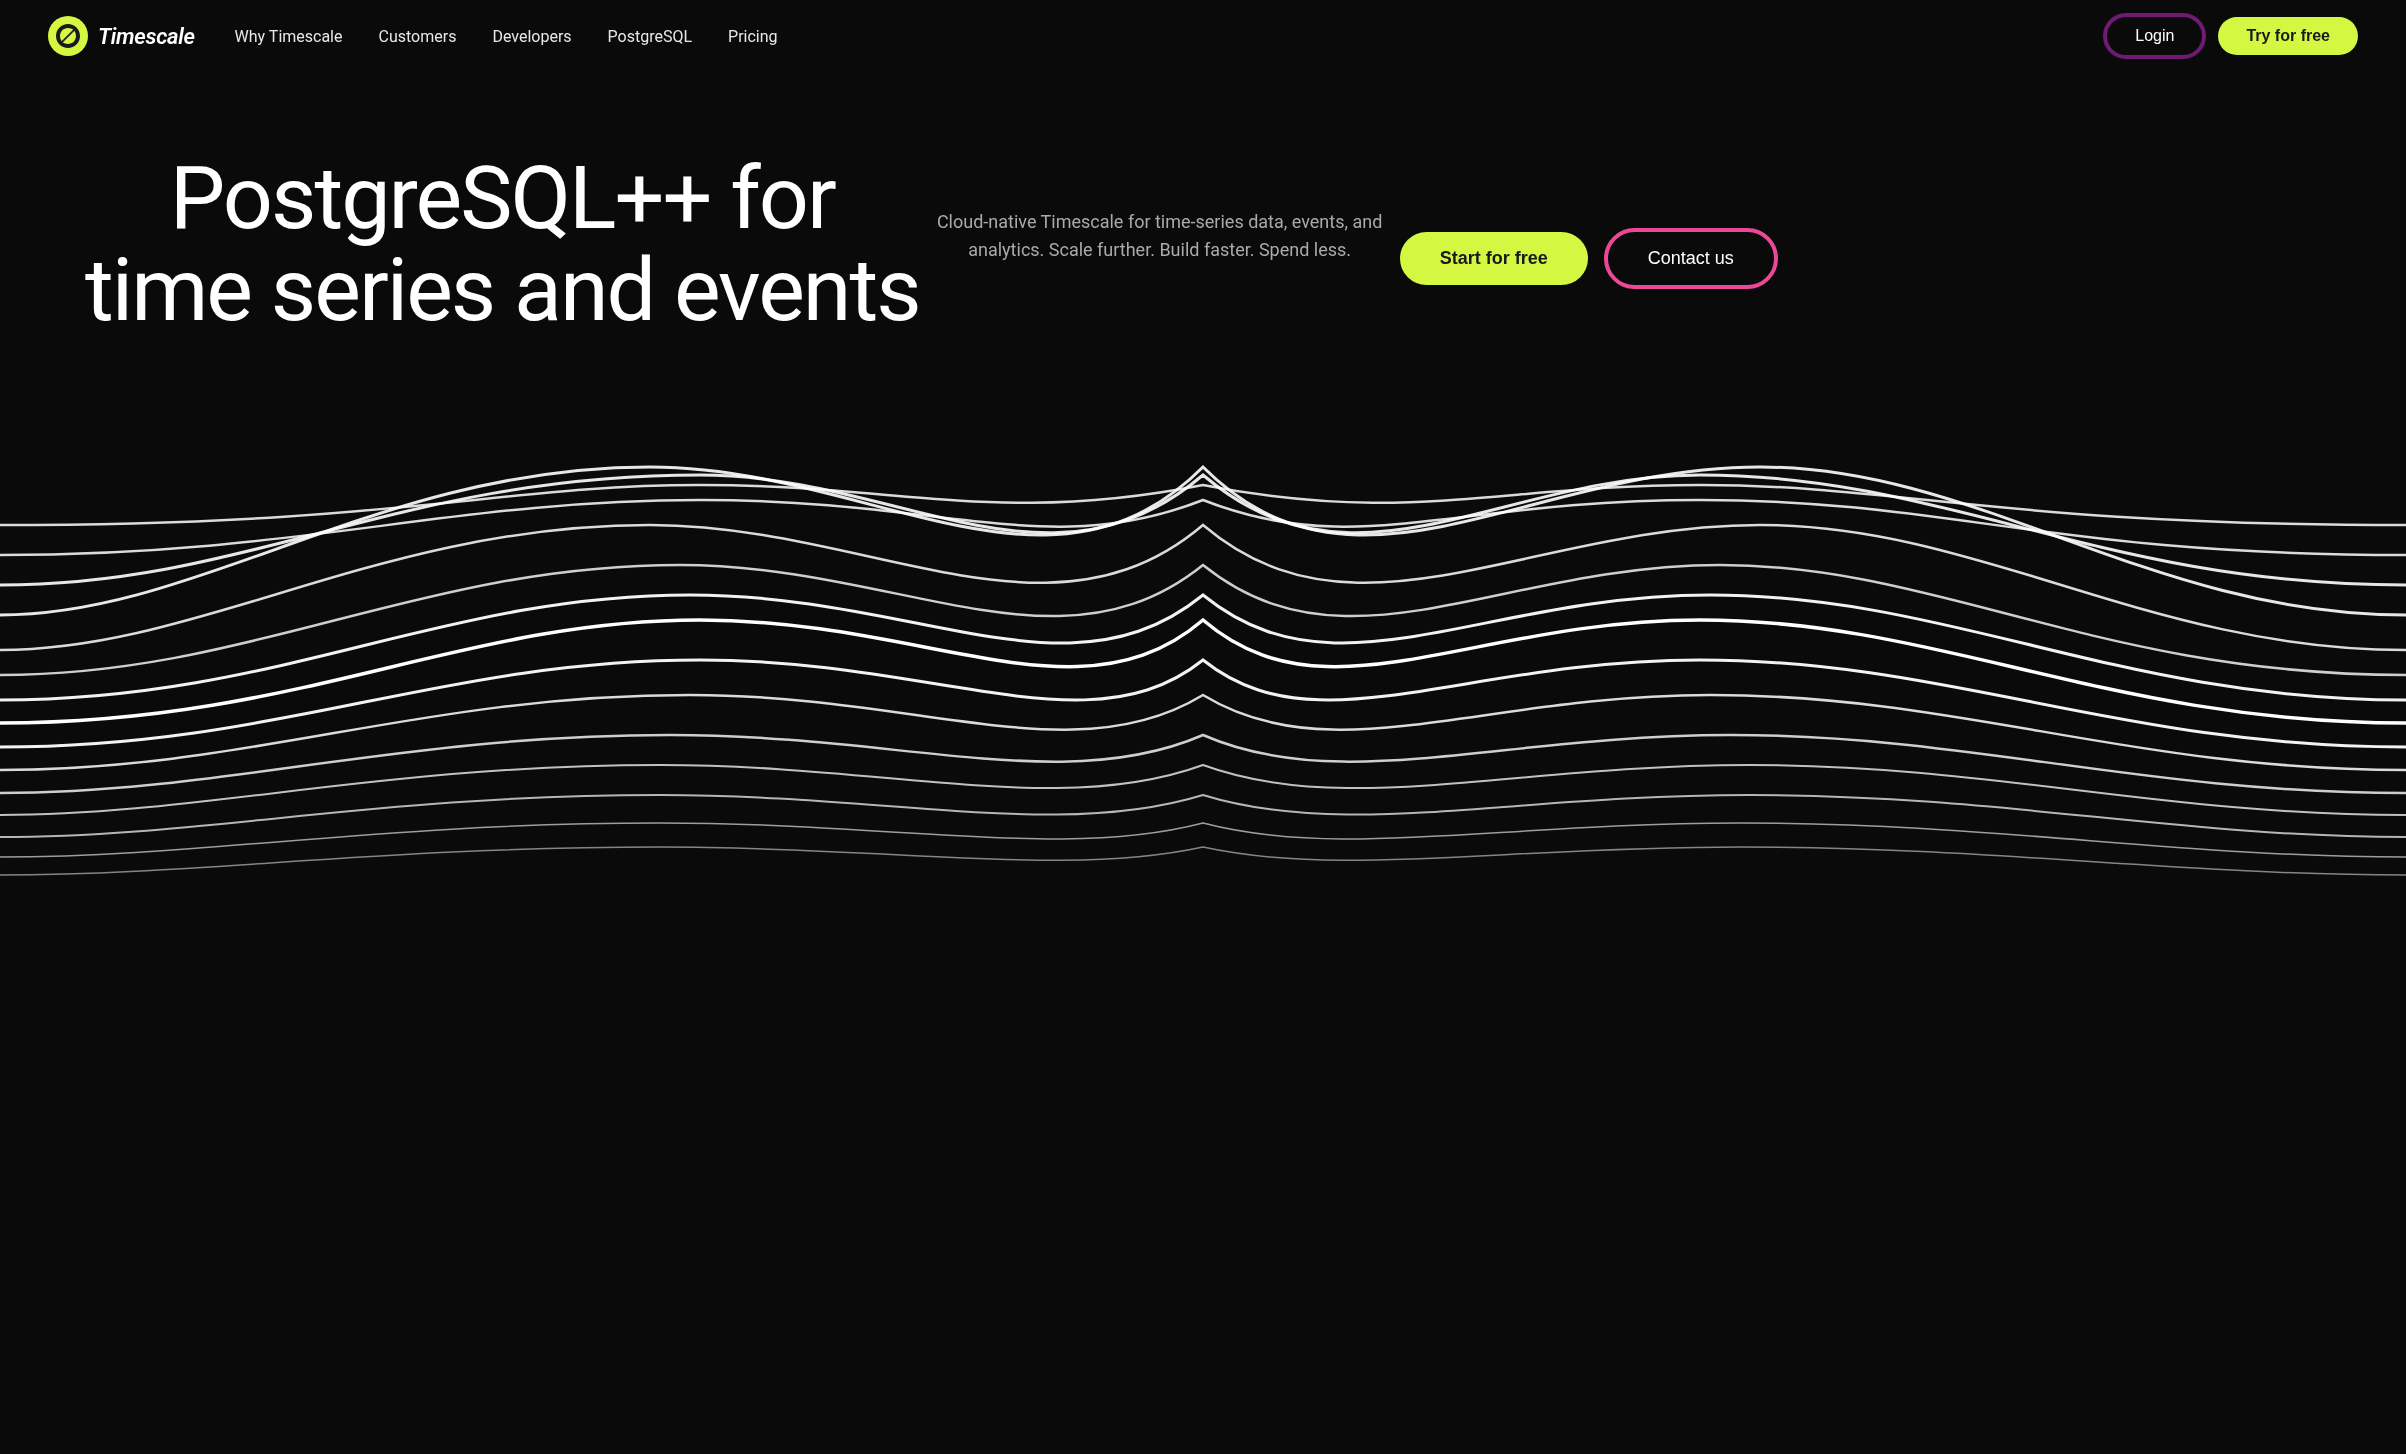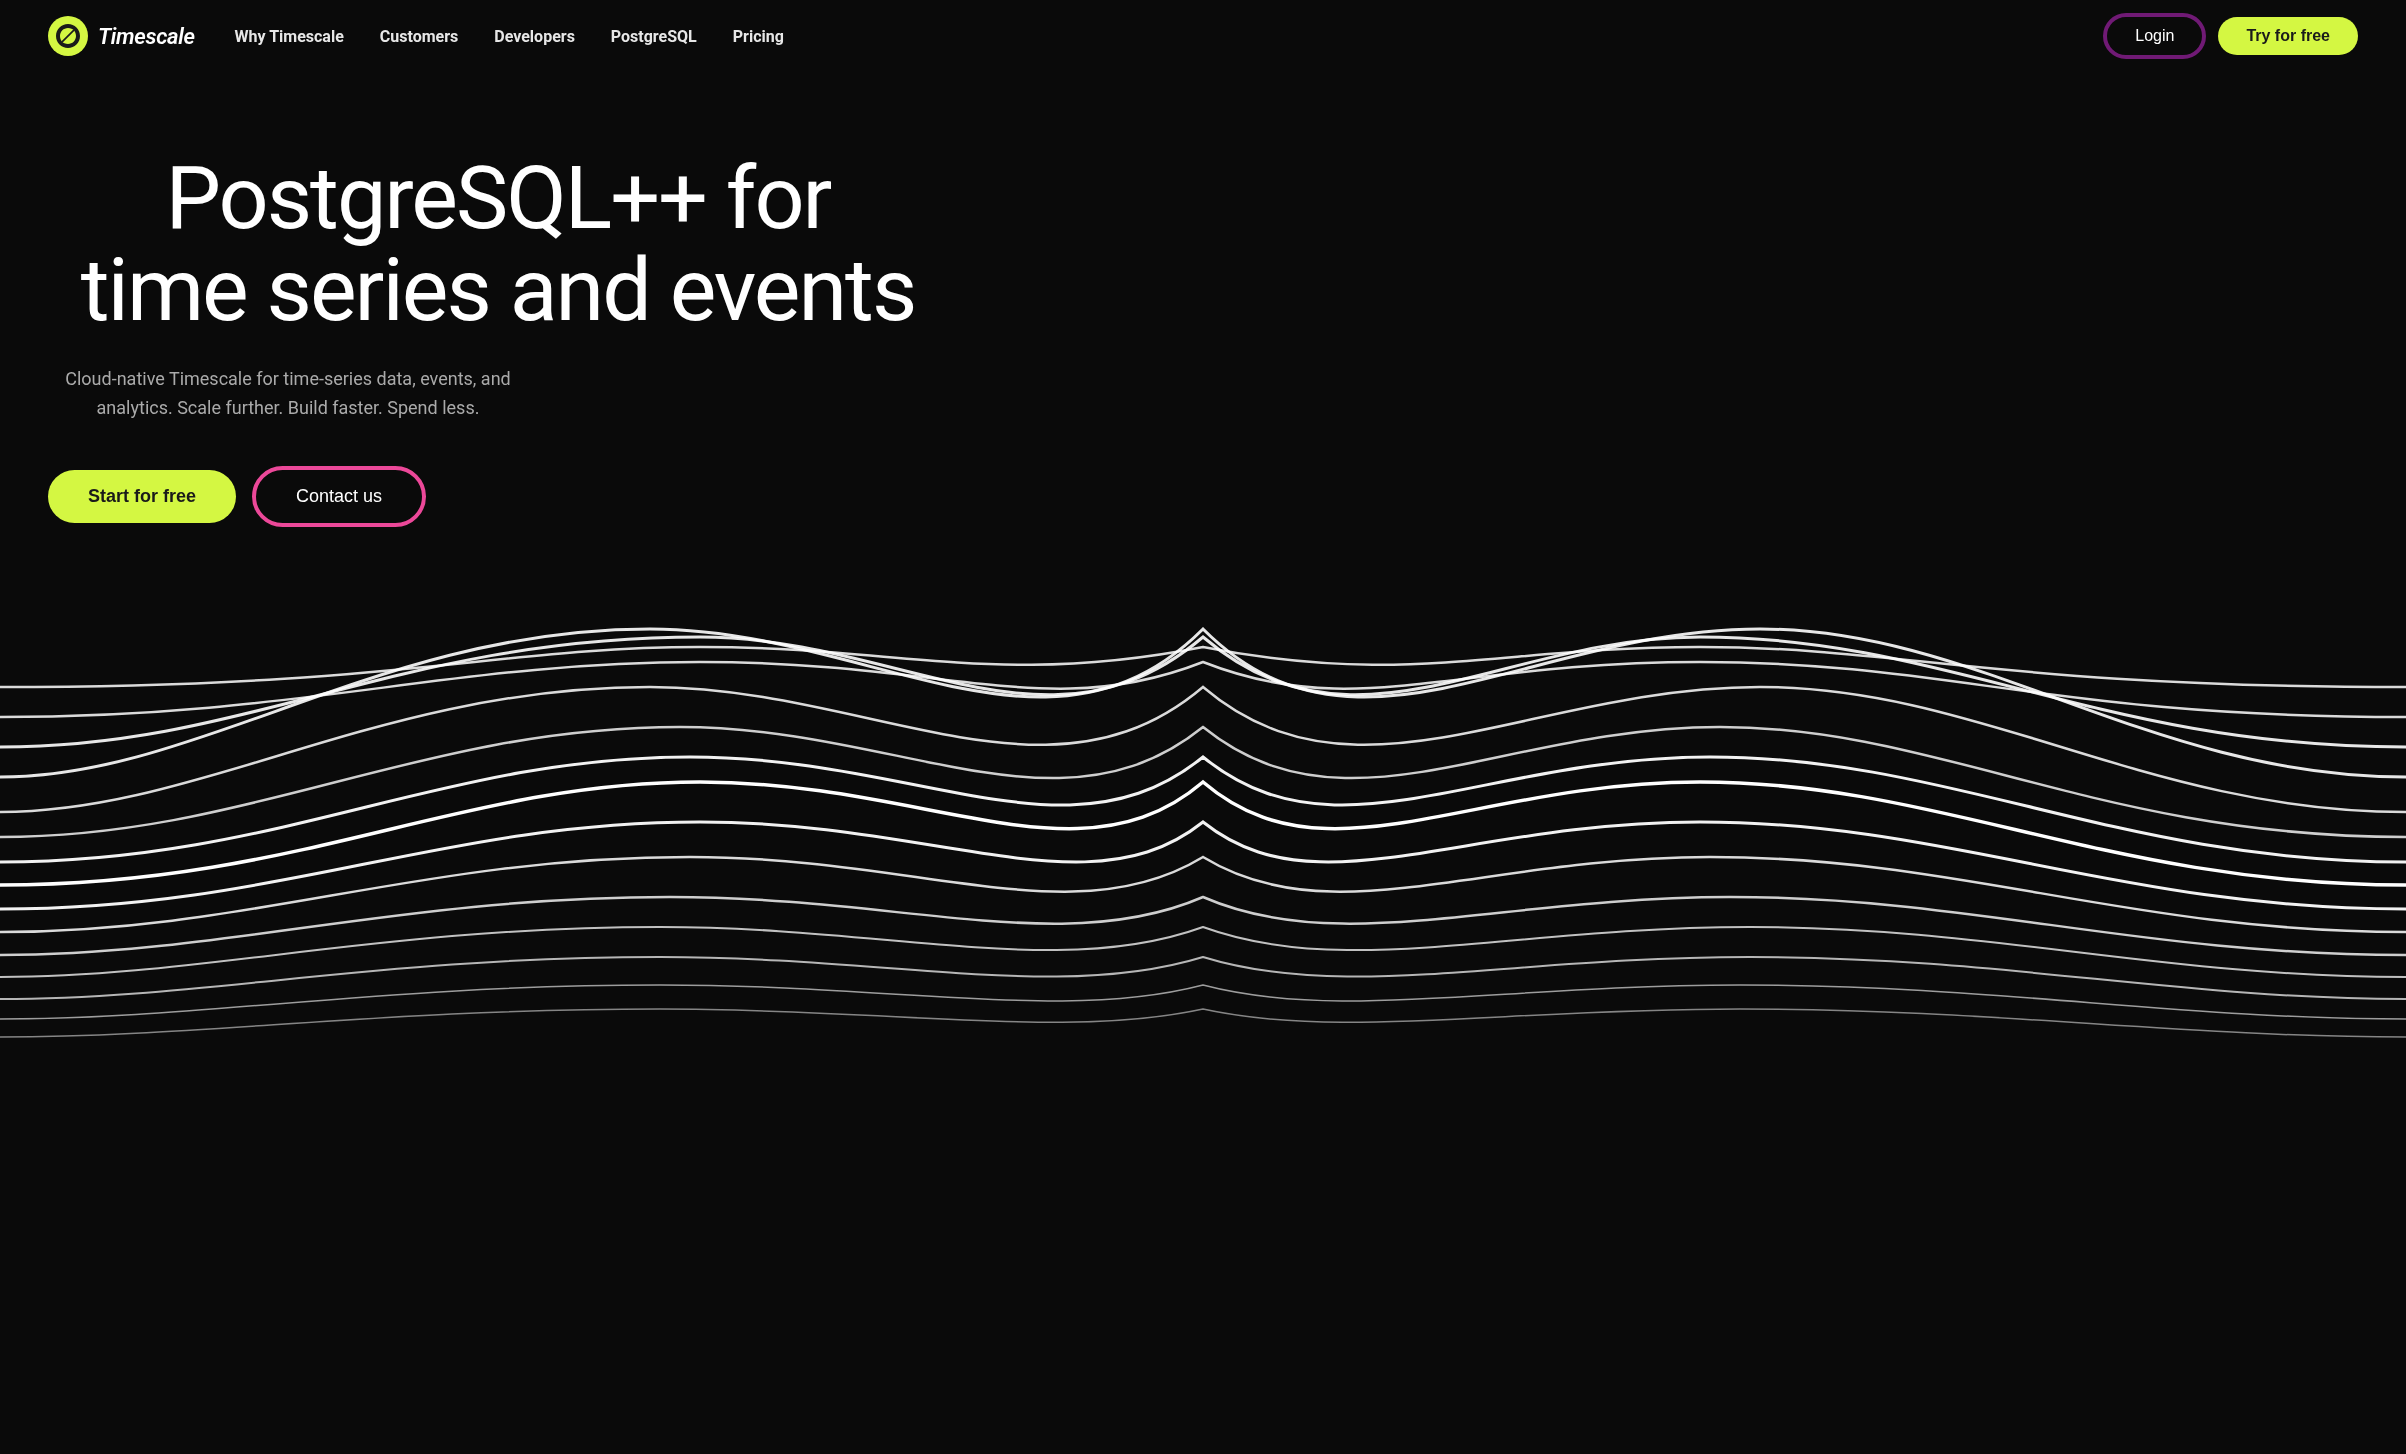--- a/index.html
+++ b/index.html
@@ -57,21 +57,21 @@
       display: flex;
       align-items: center;
       gap: 36px;
       list-style: none;
     }
 
     .nav-links li a {
       color: #ffffff;
       text-decoration: none;
       font-size: 16px;
-      font-weight: 700;
+      font-weight: 400;
       opacity: 0.9;
       transition: opacity 0.2s;
     }
 
     .nav-right {
       display: flex;
       align-items: center;
       gap: 12px;
     }
 
@@ -96,25 +96,27 @@
       font-size: 16px;
       font-weight: 600;
       cursor: pointer;
       transition: background 0.2s;
       text-align: center;
     }
 
     
     .hero {
       display: flex;
-      flex-direction: column;
+      flex-direction: row;
+      align-items: center;
       text-align: center;
       padding: 80px 48px 40px;
       position: relative;
       z-index: 2;
+      margin-left: 37px;
     }
 
     .hero-title {
       font-size: 88px;
       font-weight: 400;
       line-height: 1.05;
       letter-spacing: -2px;
       color: #ffffff;
       max-width: 900px;
       margin-bottom: 28px;

